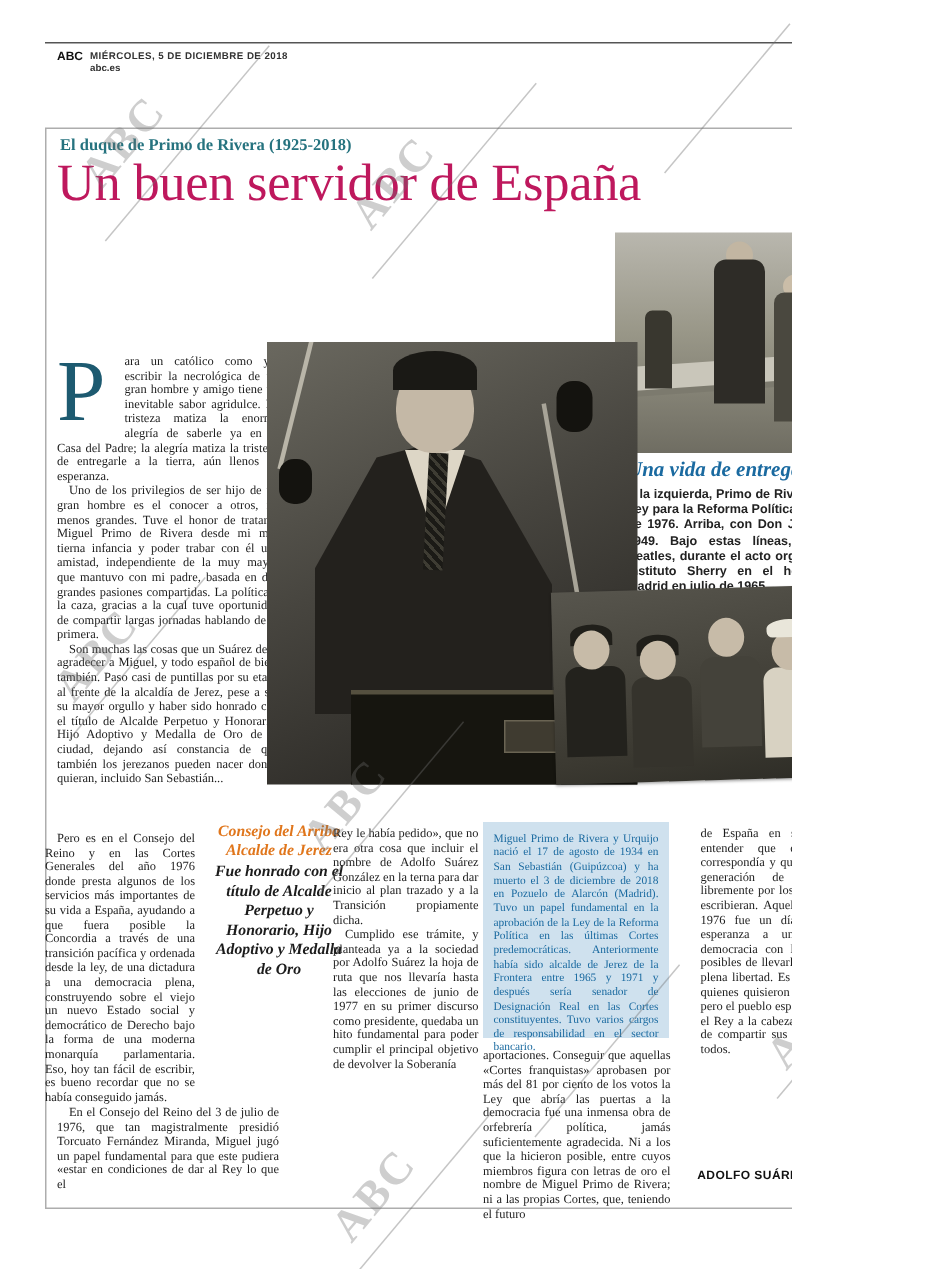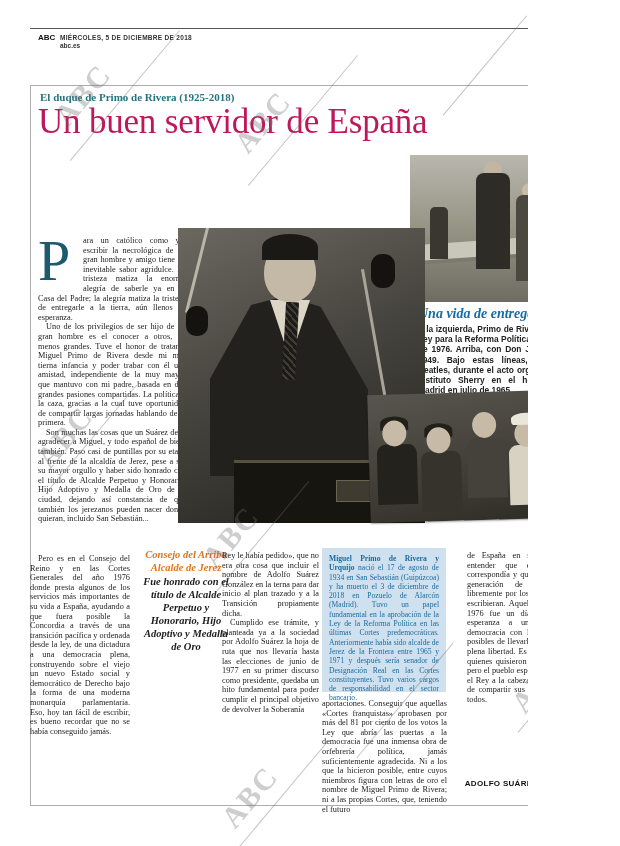--- a/index.html
+++ b/index.html
@@ -42,21 +42,21 @@
            font-weight:500;margin:2px 3px 0 0;}
 
   
   .pq{left:140px;top:549px;width:92px;text-align:center;}
   .pq-head{font-size:10.5px;font-weight:bold;font-style:italic;color:#e0761c;margin:0 0 2px 0;}
   .pq-text{font-size:10.5px;line-height:13px;font-weight:bold;font-style:italic;color:#1c1c1c;margin:0 0 12px 0;}
 
   
   .infobox{left:322px;top:548px;width:124px;height:144px;background:#cfe1ee;box-sizing:border-box;
            padding:6px 7px;font-size:7.6px;line-height:9.3px;color:#1a6aa0;text-align:justify;}
-  .infobox .lead{font-weight:bold;}
+  .infobox .lead{font-weight:normal;}
 
   
   .caption{left:418px;top:306px;width:170px;}
   .cap-title{font-size:14px;font-style:italic;font-weight:bold;color:#1a6aa0;margin:0 0 2px 0;}
   .cap-text{font:bold 8.4px/10.2px "Liberation Sans",sans-serif;color:#222;margin:0;text-align:justify;}
 
   .byline{left:452px;top:779px;width:132px;text-align:center;
           font:bold 8px "Liberation Sans",sans-serif;letter-spacing:.3px;color:#111;}
 
   
@@ -166,20 +166,23 @@
   <div class="abs bodytxt col1a">
     <p><span class="dropcap">P</span><span>ara un católico como yo, escribir la necrológica de un gran hombre y amigo tiene un inevitable sabor agridulce. La tristeza matiza la enorme alegría de saberle ya en la Casa del Padre; la alegría matiza la tristeza de entregarle a la tierra, aún llenos de esperanza.</span></p>
     <p class="ind">Uno de los privilegios de ser hijo de un gran hombre es el conocer a otros, no menos grandes. Tuve el honor de tratar a Miguel Primo de Rivera desde mi más tierna infancia y poder trabar con él una amistad, independiente de la muy mayor que mantuvo con mi padre, basada en dos grandes pasiones compartidas. La política y la caza, gracias a la cual tuve oportunidad de compartir largas jornadas hablando de la primera.</p>
     <p class="ind">Son muchas las cosas que un Suárez debe agradecer a Miguel, y todo español de bien, también. Paso casi de puntillas por su etapa al frente de la alcaldía de Jerez, pese a ser su mayor orgullo y haber sido honrado con el título de Alcalde Perpetuo y Honorario, Hijo Adoptivo y Medalla de Oro de la ciudad, dejando así constancia de que también los jerezanos pueden nacer donde quieran, incluido San Sebastián...</p>
   </div>
 
   <div class="abs bodytxt col1b">
     <p class="ind">Pero es en el Consejo del Reino y en las Cortes Generales del año 1976 donde presta algunos de los servicios más importantes de su vida a España, ayudando a que fuera posible la Concordia a través de una transición pacífica y ordenada desde la ley, de una dictadura a una democracia plena, construyendo sobre el viejo un nuevo Estado social y democrático de Derecho bajo la forma de una moderna monarquía parlamentaria. Eso, hoy tan fácil de escribir, es bueno recordar que no se había conseguido jamás.</p>
   </div>
 
+  <div class="abs bodytxt col1c">
+    <p class="ind">En el Consejo del Reino del 3 de julio de 1976, que tan magistralmente presidió Torcuato Fernández Miranda, Miguel jugó un papel fundamental para que este pudiera «estar en condiciones de dar al Rey lo que el</p>
+  </div>
 
   <div class="abs pq">
     <p class="pq-head">Consejo del Arriba</p>
     <p class="pq-head">Alcalde de Jerez</p>
     <p class="pq-text">Fue honrado con el título de Alcalde Perpetuo y Honorario, Hijo Adoptivo y Medalla de Oro</p>
   </div>
 
   <div class="abs bodytxt col2a">
     <p>Rey le había pedido», que no era otra cosa que incluir el nombre de Adolfo Suárez González en la terna para dar inicio al plan trazado y a la Transición propiamente dicha.</p>
     <p class="ind">Cumplido ese trámite, y planteada ya a la sociedad por Adolfo Suárez la hoja de ruta que nos llevaría hasta las elecciones de junio de 1977 en su primer discurso como presidente, quedaba un hito fundamental para poder cumplir el principal objetivo de devolver la Soberanía</p>

